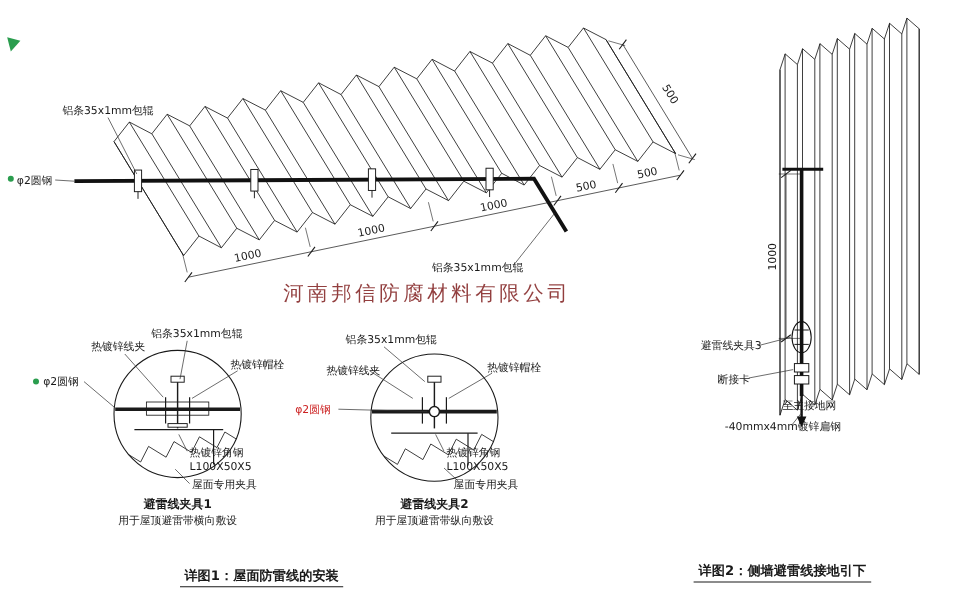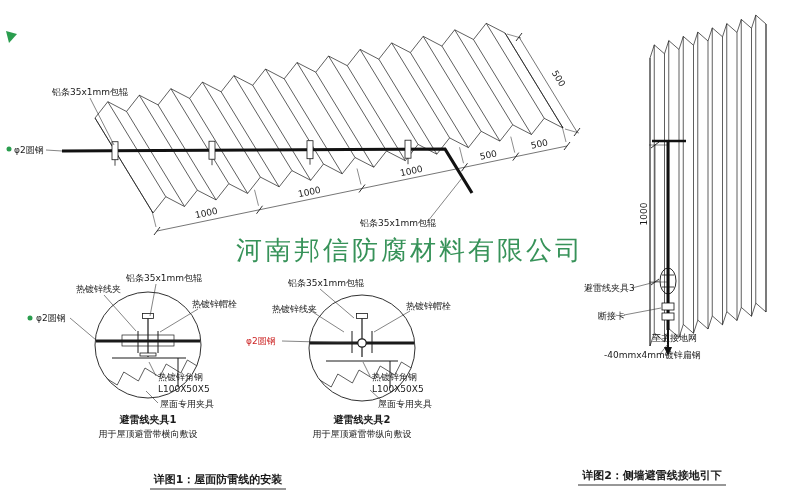--- a/index.html
+++ b/index.html
@@ -5,22 +5,22 @@
   html,body{margin:0;padding:0;background:#ffffff;}
   .canvas{position:relative;width:800px;height:502px;background:#fff;overflow:hidden;
           font-family:"DejaVu Sans","Liberation Sans",sans-serif;}
   .canvas svg{position:absolute;left:0;top:0;}
   svg text{font-family:"DejaVu Sans","Liberation Sans",sans-serif;fill:#1a1a1a;}
   .t9{font-size:9px;}
   .t10{font-size:10px;font-weight:bold;}
   .t11{font-size:11px;font-weight:bold;}
   .mid{text-anchor:middle;}
   .red{fill:#cc2222;}
-  .watermark{position:absolute;left:236px;top:233px;font-size:26px;letter-spacing:3px;
-             color:#15803d;opacity:.85;white-space:nowrap;pointer-events:none;text-align:right;}
+  .watermark{position:absolute;left:236px;top:233px;font-size:17px;letter-spacing:3px;
+             color:#7f1d1d;opacity:.85;white-space:nowrap;pointer-events:none;text-align:right;}
 </style>
 </head>
 <body>
 
 <div class="canvas">
 
 <svg width="800" height="502" viewBox="0 0 800 502">
   <defs>
     <clipPath id="clip-c1">
           <circle cx="148" cy="345" r="53"></circle>

